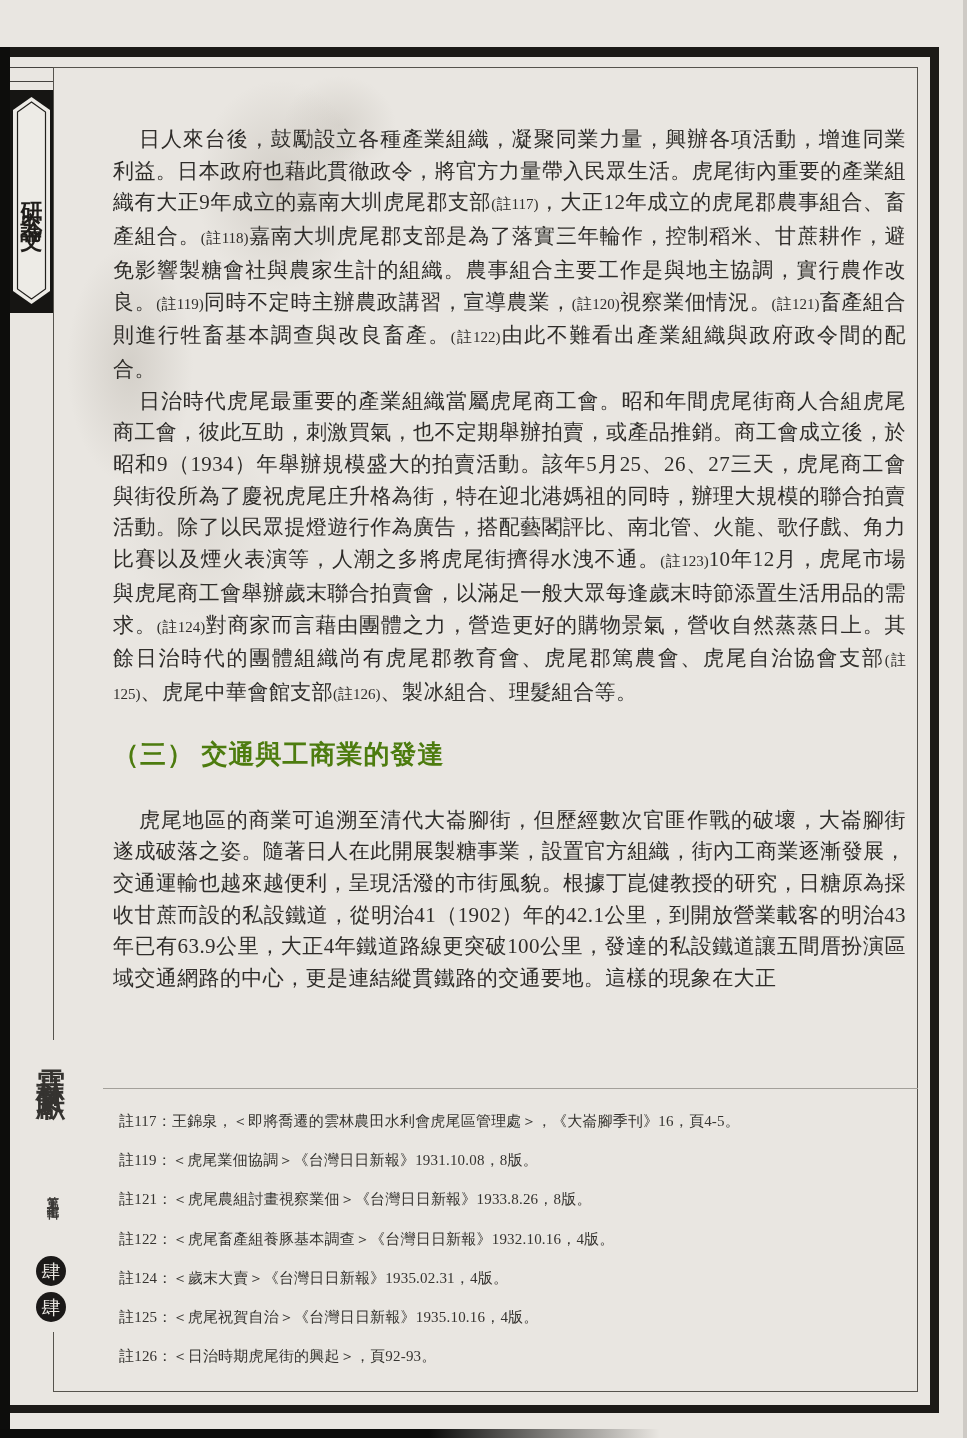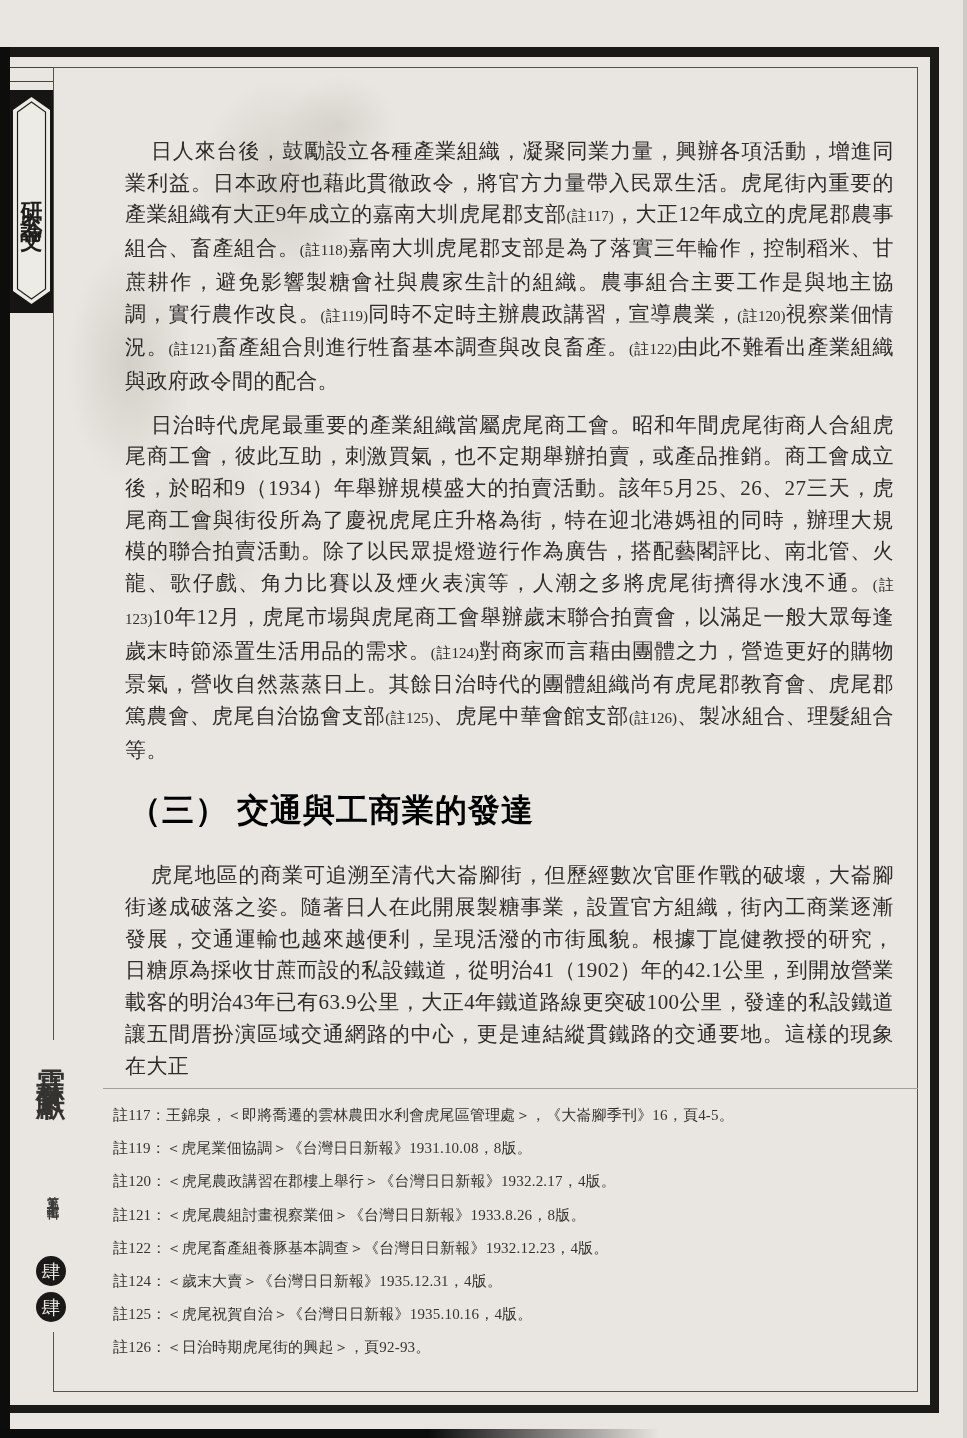--- a/index.html
+++ b/index.html
@@ -43,29 +43,29 @@
     writing-mode:vertical-rl;text-orientation:upright;
     font-size:12px;letter-spacing:3px;color:#3b3936;font-weight:600;}
   .page-badge{position:absolute;left:36px;width:30px;height:30px;border-radius:50%;
     background:#1b1918;color:#e9e6e1;text-align:center;line-height:31px;font-size:19px;}
   .badge-1{top:1256px;}
   .badge-2{top:1292px;}
   
   .article-body{position:absolute;left:113px;top:124px;width:793px;
     font-size:21px;line-height:31.7px;letter-spacing:.4px;
     text-align:justify;text-justify:inter-ideograph;color:#2f2d2a;}
-  .article-body p{margin:12px;text-indent:26px;text-align-last:left;}
-  .article-body h2{margin:26px 0 32px 16px;font-size:32px;line-height:36px;font-weight:700;
-    letter-spacing:1px;color:#000000;text-indent:0;}
+  .article-body p{margin:0;text-indent:26px;text-align-last:left;}
+  .article-body h2{margin:26px 0 32px 0;font-size:26px;line-height:36px;font-weight:700;
+    letter-spacing:1px;color:#4d7c0f;text-indent:0;}
   .fnref{font-size:15px;letter-spacing:0;}
   
   .footnote-separator{position:absolute;left:103px;top:1088px;width:815px;height:1px;background:#a3a09a;}
   .footnotes{position:absolute;left:103px;top:1094px;width:807px;
     font-size:15px;line-height:23.2px;color:#35332f;letter-spacing:.2px;}
-  .fn-item{padding-left:38px;text-indent:-38px;text-align:justify;text-align-last:left;margin:10px;}
+  .fn-item{padding-left:38px;text-indent:-38px;text-align:justify;text-align-last:left;margin:16px;}
 </style>
 </head>
 <body>
 
 <div class="page">
 
   <div class="watermark"></div>
 
   <div class="outer-frame"></div>
   <div class="inner-frame"></div>
@@ -95,21 +95,20 @@
       <p>日人來台後，鼓勵設立各種產業組織，凝聚同業力量，興辦各項活動，增進同業利益。日本政府也藉此貫徹政令，將官方力量帶入民眾生活。虎尾街內重要的產業組織有大正9年成立的嘉南大圳虎尾郡支部<span class="fnref">(註117)</span>，大正12年成立的虎尾郡農事組合、畜產組合。<span class="fnref">(註118)</span>嘉南大圳虎尾郡支部是為了落實三年輪作，控制稻米、甘蔗耕作，避免影響製糖會社與農家生計的組織。農事組合主要工作是與地主協調，實行農作改良。<span class="fnref">(註119)</span>同時不定時主辦農政講習，宣導農業，<span class="fnref">(註120)</span>視察業佃情況。<span class="fnref">(註121)</span>畜產組合則進行牲畜基本調查與改良畜產。<span class="fnref">(註122)</span>由此不難看出產業組織與政府政令間的配合。</p>
       <p>日治時代虎尾最重要的產業組織當屬虎尾商工會。昭和年間虎尾街商人合組虎尾商工會，彼此互助，刺激買氣，也不定期舉辦拍賣，或產品推銷。商工會成立後，於昭和9（1934）年舉辦規模盛大的拍賣活動。該年5月25、26、27三天，虎尾商工會與街役所為了慶祝虎尾庄升格為街，特在迎北港媽祖的同時，辦理大規模的聯合拍賣活動。除了以民眾提燈遊行作為廣告，搭配藝閣評比、南北管、火龍、歌仔戲、角力比賽以及煙火表演等，人潮之多將虎尾街擠得水洩不通。<span class="fnref">(註123)</span>10年12月，虎尾市場與虎尾商工會舉辦歲末聯合拍賣會，以滿足一般大眾每逢歲末時節添置生活用品的需求。<span class="fnref">(註124)</span>對商家而言藉由團體之力，營造更好的購物景氣，營收自然蒸蒸日上。其餘日治時代的團體組織尚有虎尾郡教育會、虎尾郡篤農會、虎尾自治協會支部<span class="fnref">(註125)</span>、虎尾中華會館支部<span class="fnref">(註126)</span>、製冰組合、理髮組合等。</p>
       <h2>（三） 交通與工商業的發達</h2>
       <p>虎尾地區的商業可追溯至清代大崙腳街，但歷經數次官匪作戰的破壞，大崙腳街遂成破落之姿。隨著日人在此開展製糖事業，設置官方組織，街內工商業逐漸發展，交通運輸也越來越便利，呈現活潑的市街風貌。根據丁崑健教授的研究，日糖原為採收甘蔗而設的私設鐵道，從明治41（1902）年的42.1公里，到開放營業載客的明治43年已有63.9公里，大正4年鐵道路線更突破100公里，發達的私設鐵道讓五間厝扮演區域交通網路的中心，更是連結縱貫鐵路的交通要地。這樣的現象在大正</p>
     </div>
 
   <div class="footnote-separator"></div>
   <div class="footnotes" id="footnotes-list">
       <div class="fn-item">註117：王錦泉，＜即將喬遷的雲林農田水利會虎尾區管理處＞，《大崙腳季刊》16，頁4-5。</div>
       <div class="fn-item">註119：＜虎尾業佃協調＞《台灣日日新報》1931.10.08，8版。</div>
-      <div class="fn-item">註120：＜虎尾農政講習在郡樓上舉行＞《台灣日日新報》1932.2.17，4版。</div>
       <div class="fn-item">註121：＜虎尾農組討畫視察業佃＞《台灣日日新報》1933.8.26，8版。</div>
-      <div class="fn-item">註122：＜虎尾畜產組養豚基本調查＞《台灣日日新報》1932.12.23，4版。</div>
-      <div class="fn-item">註124：＜歲末大賣＞《台灣日日新報》1935.12.31，4版。</div>
+      <div class="fn-item">註122：＜虎尾畜產組養豚基本調查＞《台灣日日新報》1932.10.16，4版。</div>
+      <div class="fn-item">註124：＜歲末大賣＞《台灣日日新報》1935.02.31，4版。</div>
       <div class="fn-item">註125：＜虎尾祝賀自治＞《台灣日日新報》1935.10.16，4版。</div>
       <div class="fn-item">註126：＜日治時期虎尾街的興起＞，頁92-93。</div>
     </div>
 
 </div>
 
 </body></html>

